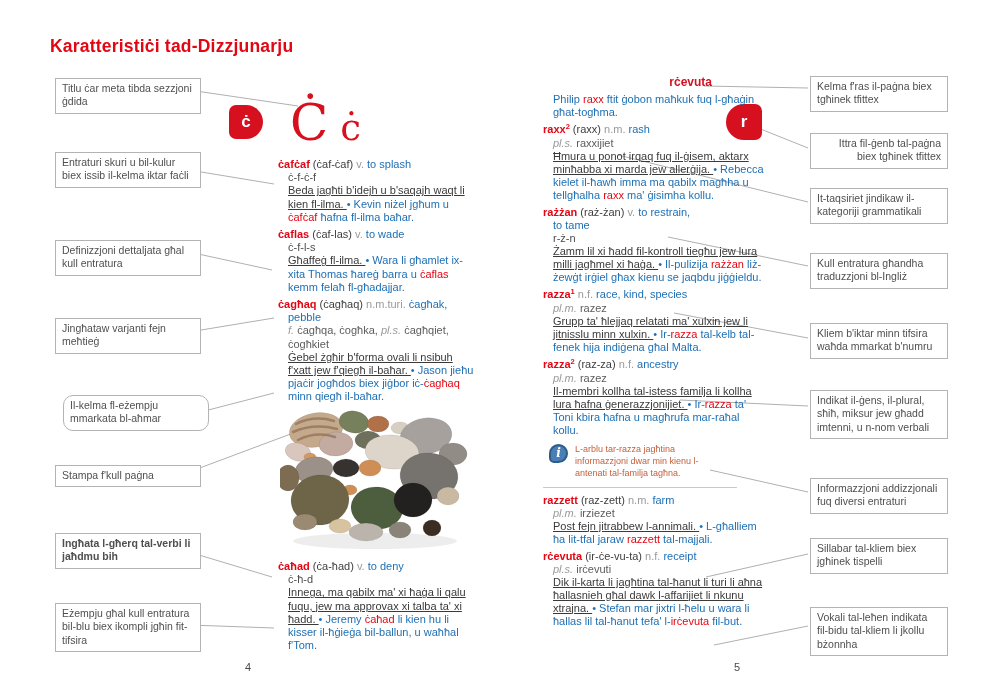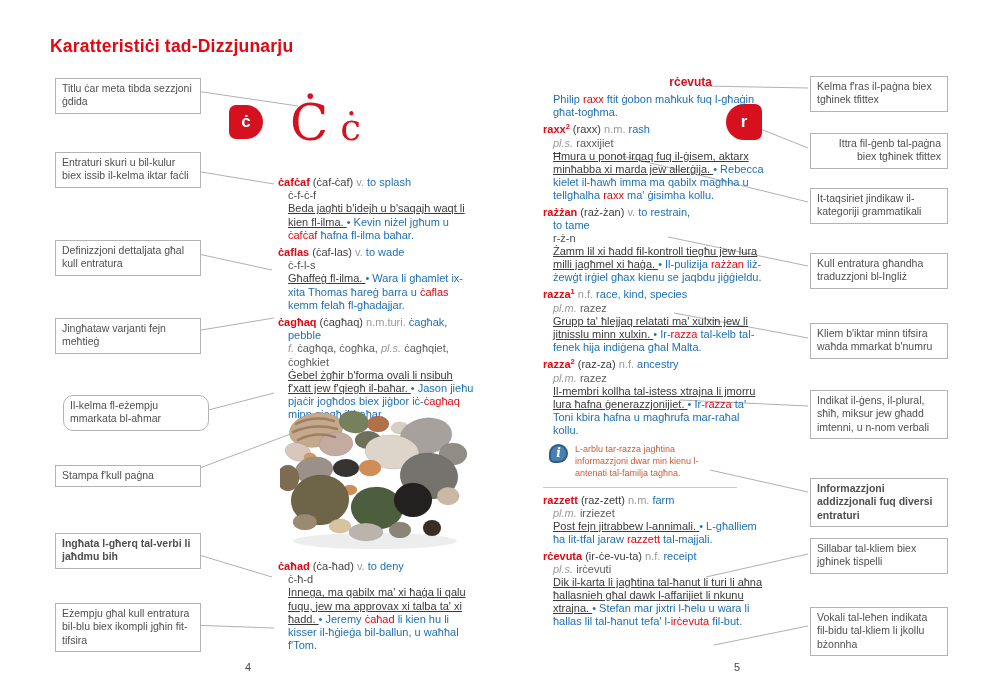--- a/index.html
+++ b/index.html
@@ -5,21 +5,21 @@
   html,body{margin:0;padding:0;background:#e8e8e8;}
   .canvas{position:relative;width:987px;height:700px;background:#ffffff;
           font-family:"Liberation Sans",sans-serif;overflow:hidden;margin:0 auto;}
   .title{position:absolute;left:50px;top:36px;margin:0;font-size:17.5px;font-weight:bold;color:#e30613;letter-spacing:.2px;z-index:2;}
   svg.connectors{position:absolute;left:0;top:0;z-index:1;}
   .callout{position:absolute;border:1px solid #b3b3b3;background:#ffffff;color:#4f4f4f;
            font-size:10.5px;line-height:1.28;padding:3px 6px 4px;z-index:3;}
   .callout.cl-left{width:132px;}
   .callout.cl-right{width:124px;}
   .entries{position:absolute;z-index:2;font-size:11px;line-height:13.2px;color:#3a3a3a;}
-  #left-entries-a{left:278px;top:176px;width:198px;}
+  #left-entries-a{left:278px;top:158px;width:198px;}
   #left-entries-b{left:278px;top:560px;width:198px;}
   #right-entries{left:543px;top:93px;width:222px;line-height:13px;}
   .entry{margin-bottom:4px;}
   .e-head{text-indent:-10px;padding-left:10px;}
   .e-sub{padding-left:10px;}
   .sg-hw{color:#e30613;font-weight:bold;}
   .sg-sup{color:#e30613;font-weight:bold;font-size:7.5px;position:relative;top:-4px;}
   .sg-pr{color:#3e3e3e;}
   .sg-pos{color:#9a9a9a;}
   .sg-tr{color:#1e6fb4;}
@@ -88,21 +88,21 @@
       <div class="callout cl-left" style="left: 55px; top: 533px; font-weight: bold;">Ingħata l-għerq tal-verbi li jaħdmu bih</div>
       <div class="callout cl-left" style="left: 55px; top: 603px;">Eżempju għal kull entratura bil-blu biex ikompli jgħin fit-tifsira</div>
     </div>
   <div id="right-callouts">
       <div class="callout cl-right" style="left: 810px; top: 76px;">Kelma f'ras il-paġna biex tgħinek tfittex</div>
       <div class="callout cl-right" style="left: 810px; top: 133px; text-align: right;">Ittra fil-ġenb tal-paġna biex tgħinek tfittex</div>
       <div class="callout cl-right" style="left: 810px; top: 188px;">It-taqsiriet jindikaw il-kategoriji grammatikali</div>
       <div class="callout cl-right" style="left: 810px; top: 253px;">Kull entratura għandha traduzzjoni bl-Ingliż</div>
       <div class="callout cl-right" style="left: 810px; top: 323px;">Kliem b'iktar minn tifsira waħda mmarkat b'numru</div>
       <div class="callout cl-right" style="left: 810px; top: 390px;">Indikat il-ġens, il-plural, sħiħ, miksur jew għadd imtenni, u n-nom verbali</div>
-      <div class="callout cl-right" style="left: 810px; top: 478px; font-weight: bold;">Informazzjoni addizzjonali fuq diversi entraturi</div>
+      <div class="callout cl-right" style="left: 810px; top: 478px;">Informazzjoni addizzjonali fuq diversi entraturi</div>
       <div class="callout cl-right" style="left: 810px; top: 538px;">Sillabar tal-kliem biex jgħinek tispelli</div>
       <div class="callout cl-right" style="left: 810px; top: 607px;">Vokali tal-leħen indikata fil-bidu tal-kliem li jkollu bżonnha</div>
     </div>
 
   <div class="tab" id="tab-c">
     <span>ċ</span>
   </div>
   <div class="big-letters">
     <span class="big-upper">Ċ</span>
     <span class="big-lower">ċ</span>
@@ -191,21 +191,21 @@
         <div class="e-sub"><span class="sg-df">Żamm lil xi ħadd fil-kontroll tiegħu jew lura milli jagħmel xi ħaġa. </span><span class="sg-ex">• Il-pulizija </span><span class="sg-xr">rażżan</span><span class="sg-ex"> liż-żewġt irġiel għax kienu se jaqbdu jiġġieldu.</span></div>
       </div>
       <div class="entry">
         <div class="e-head"><span class="sg-hw">razza</span><span class="sg-sup">1</span><span class="sg-pos"> n.f. </span><span class="sg-tr">race, kind, species</span></div>
         <div class="e-sub"><span class="sg-lb">pl.m. </span><span class="sg-vr">razez</span></div>
         <div class="e-sub"><span class="sg-df">Grupp ta' ħlejjaq relatati ma' xulxin jew li jitnisslu minn xulxin. </span><span class="sg-ex">• Ir-</span><span class="sg-xr">razza</span><span class="sg-ex"> tal-kelb tal-fenek hija indiġena għal Malta.</span></div>
       </div>
       <div class="entry">
         <div class="e-head"><span class="sg-hw">razza</span><span class="sg-sup">2</span><span class="sg-pr"> (raz-za) </span><span class="sg-pos">n.f. </span><span class="sg-tr">ancestry</span></div>
         <div class="e-sub"><span class="sg-lb">pl.m. </span><span class="sg-vr">razez</span></div>
-        <div class="e-sub"><span class="sg-df">Il-membri kollha tal-istess xtrajna li jmorru lura ħafna ġenerazzjonijiet. </span><span class="sg-ex">• Ir-</span><span class="sg-xr">razza</span><span class="sg-ex"> ta' Toni kbira ħafna u magħrufa mar-raħal kollu.</span></div>
+        <div class="e-sub"><span class="sg-df">Il-membri kollha tal-istess familja li kollha lura ħafna ġenerazzjonijiet. </span><span class="sg-ex">• Ir-</span><span class="sg-xr">razza</span><span class="sg-ex"> ta' Toni kbira ħafna u magħrufa mar-raħal kollu.</span></div>
       </div>
       <div class="infobox">
         <div class="info-icon">i</div>
         <div class="info-text">L-arblu tar-razza jagħtina informazzjoni dwar min kienu l-antenati tal-familja tagħna.</div>
       </div>
       <div class="entry">
         <div class="e-head"><span class="sg-hw">razzett</span><span class="sg-pr"> (raz-zett) </span><span class="sg-pos">n.m. </span><span class="sg-tr">farm</span></div>
         <div class="e-sub"><span class="sg-lb">pl.m. </span><span class="sg-vr">irziezet</span></div>
         <div class="e-sub"><span class="sg-df">Post fejn jitrabbew l-annimali. </span><span class="sg-ex">• L-għalliem ħa lit-tfal jaraw </span><span class="sg-xr">razzett</span><span class="sg-ex"> tal-majjali.</span></div>
       </div>

